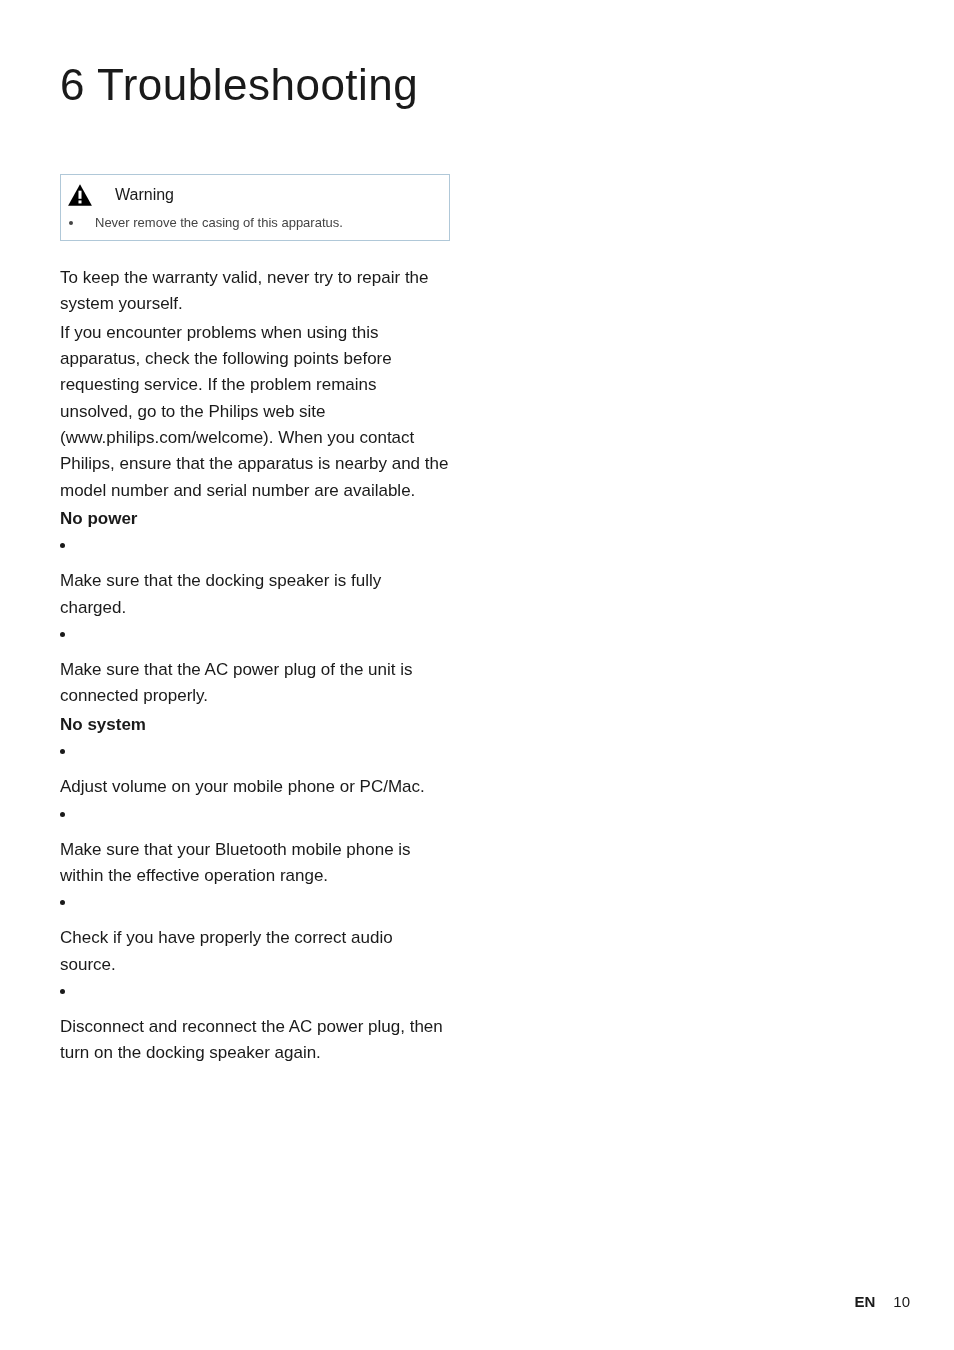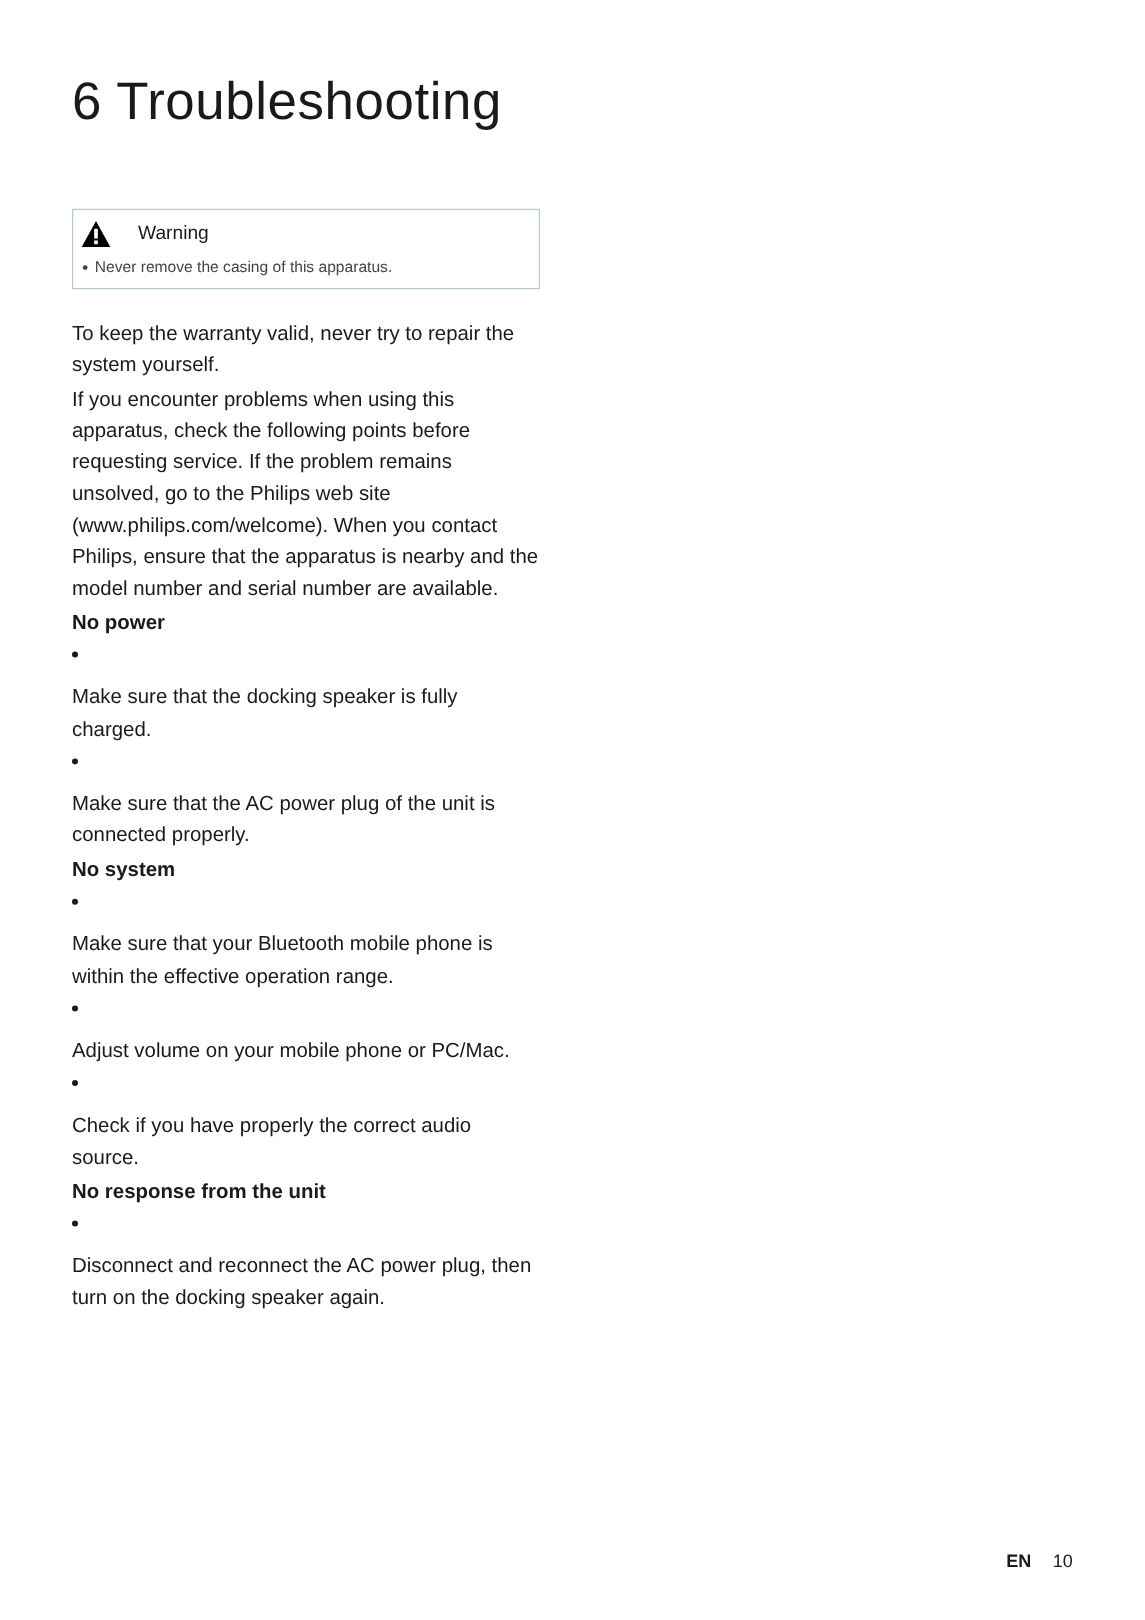--- a/index.html
+++ b/index.html
@@ -47,21 +47,21 @@
     .warning-title {
       font-size: 16px;
       color: #1a1a1a;
     }
     .warning-body {
       padding: 4px 8px 10px 8px;
     }
     .warning-item {
       display: flex;
       align-items: flex-start;
-      gap: 6px;
+      gap: 22px;
       font-size: 13px;
       color: #444;
     }
     .warning-bullet {
       width: 4px;
       height: 4px;
       background: #444;
       border-radius: 50%;
       margin-top: 6px;
       flex-shrink: 0;
@@ -100,21 +100,21 @@
       border-radius: 50%;
       margin-top: 11px;
       flex-shrink: 0;
     }
     ul.troubleshoot li .li-text {
       flex: 1;
     }
     .footer {
       position: absolute;
       bottom: 40px;
-      right: 60px;
+      right: 44px;
       font-size: 15px;
       color: #1a1a1a;
       display: flex;
       align-items: center;
       gap: 18px;
     }
     .footer-lang {
       font-weight: bold;
     }
   </style>
@@ -156,33 +156,32 @@
     <li>
         <span class="bullet"></span>
         <span class="li-text">Make sure that the AC power plug of the unit is connected properly.</span>
       </li>
   </ul>
 
   <p class="section-heading">No system</p>
   <ul class="troubleshoot">
     <li>
         <span class="bullet"></span>
-        <span class="li-text">Make sure that your Bluetooth mobile phone is within the effective operation range.</span>
+        <span class="li-text">Adjust volume on your mobile phone or PC/Mac.</span>
       </li>
     <li>
         <span class="bullet"></span>
-        <span class="li-text">Adjust volume on your mobile phone or PC/Mac.</span>
+        <span class="li-text">Make sure that your Bluetooth mobile phone is within the effective operation range.</span>
       </li>
     <li>
         <span class="bullet"></span>
         <span class="li-text">Check if you have properly the correct audio source.</span>
       </li>
   </ul>
 
-  <p class="section-heading">No response from the unit</p>
   <ul class="troubleshoot">
     <li>
         <span class="bullet"></span>
         <span class="li-text">Disconnect and reconnect the AC power plug, then turn on the docking speaker again.</span>
       </li>
   </ul>
 
 </div>
 
 <div class="footer">

